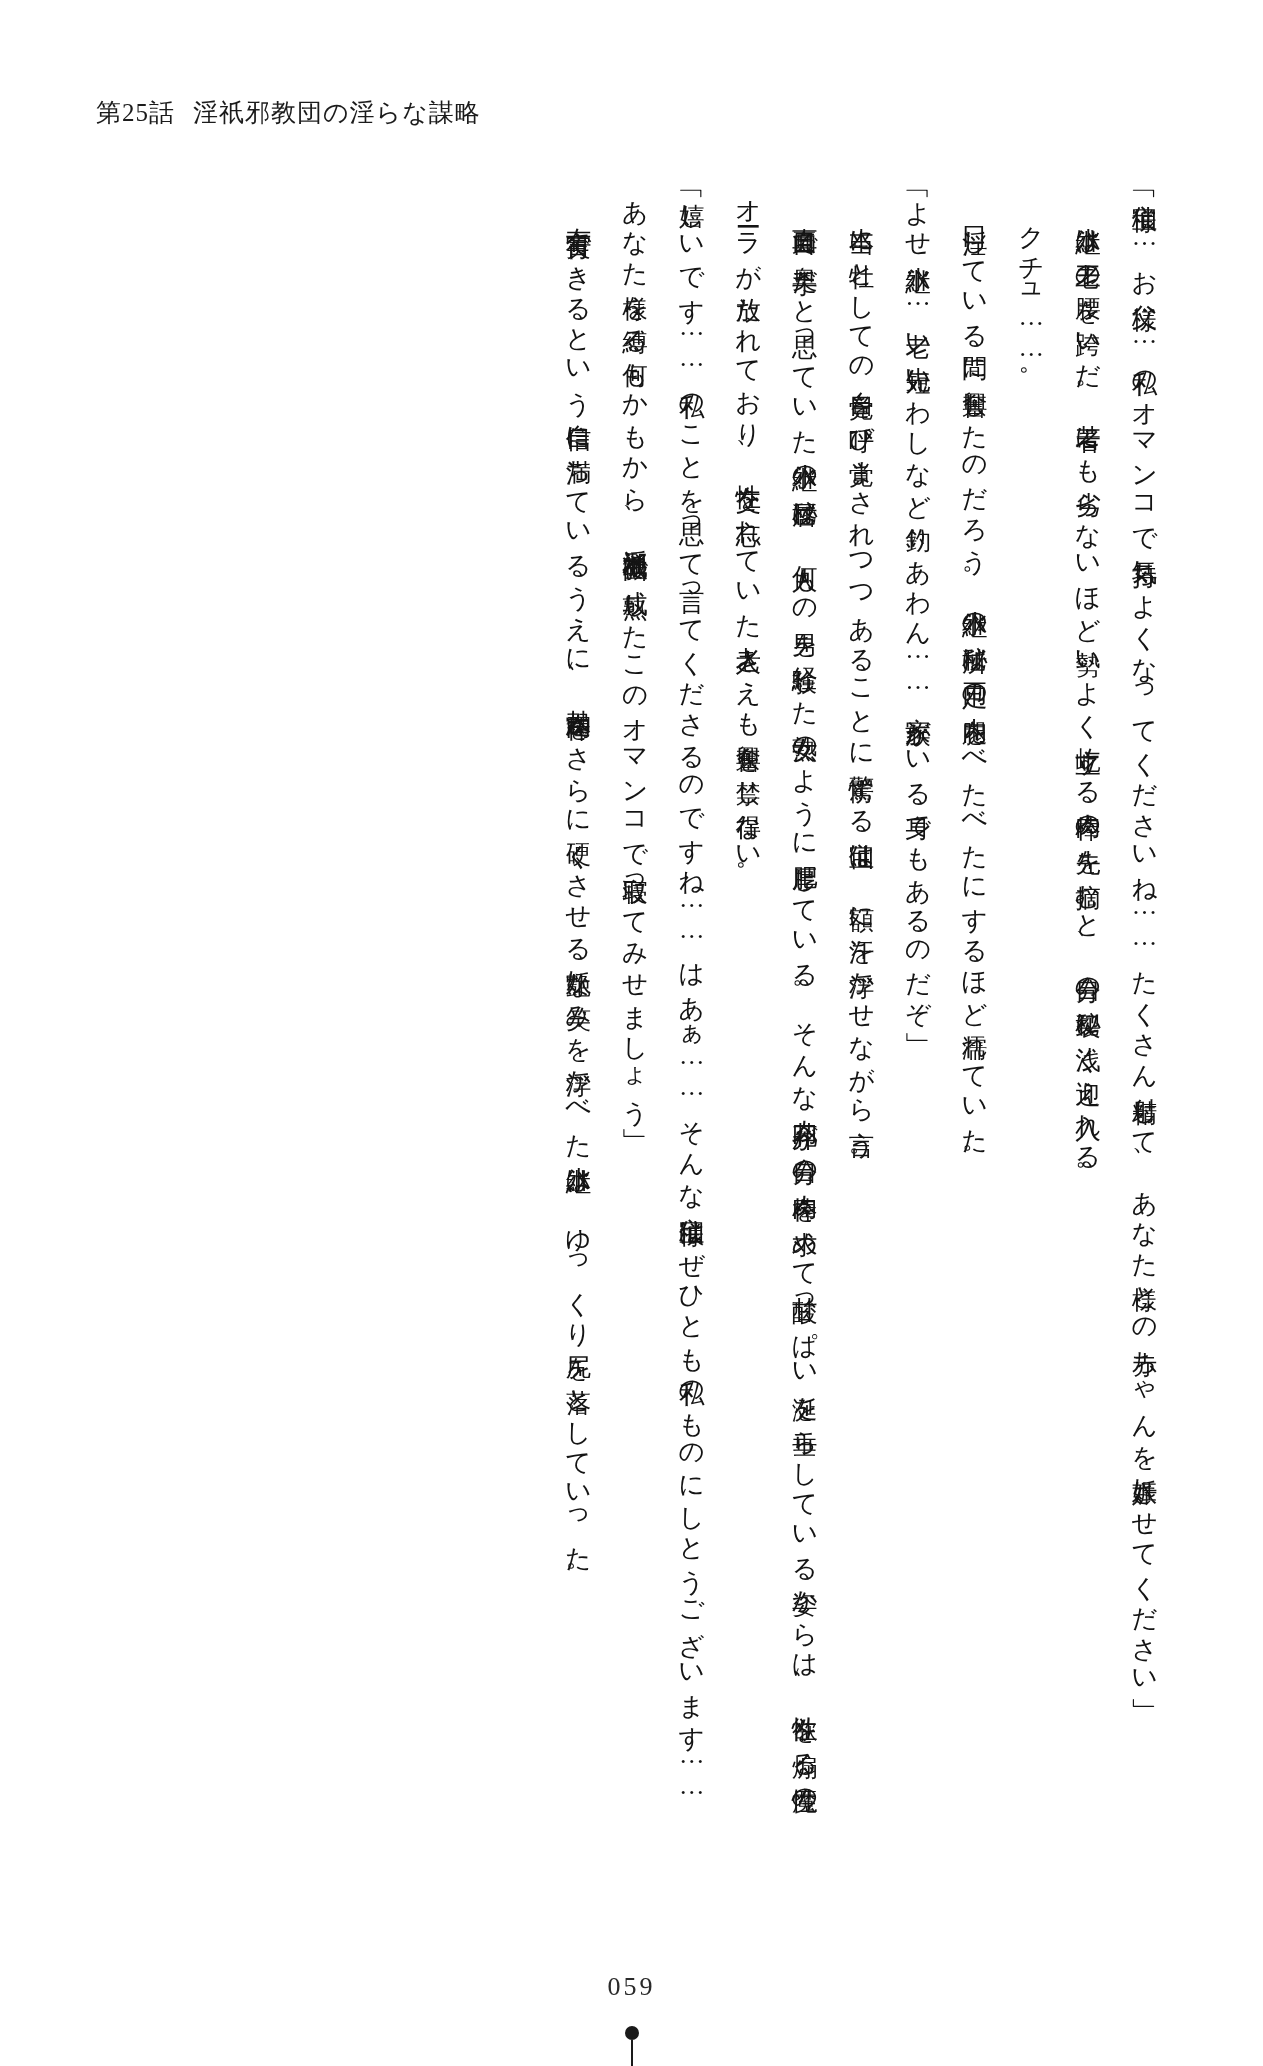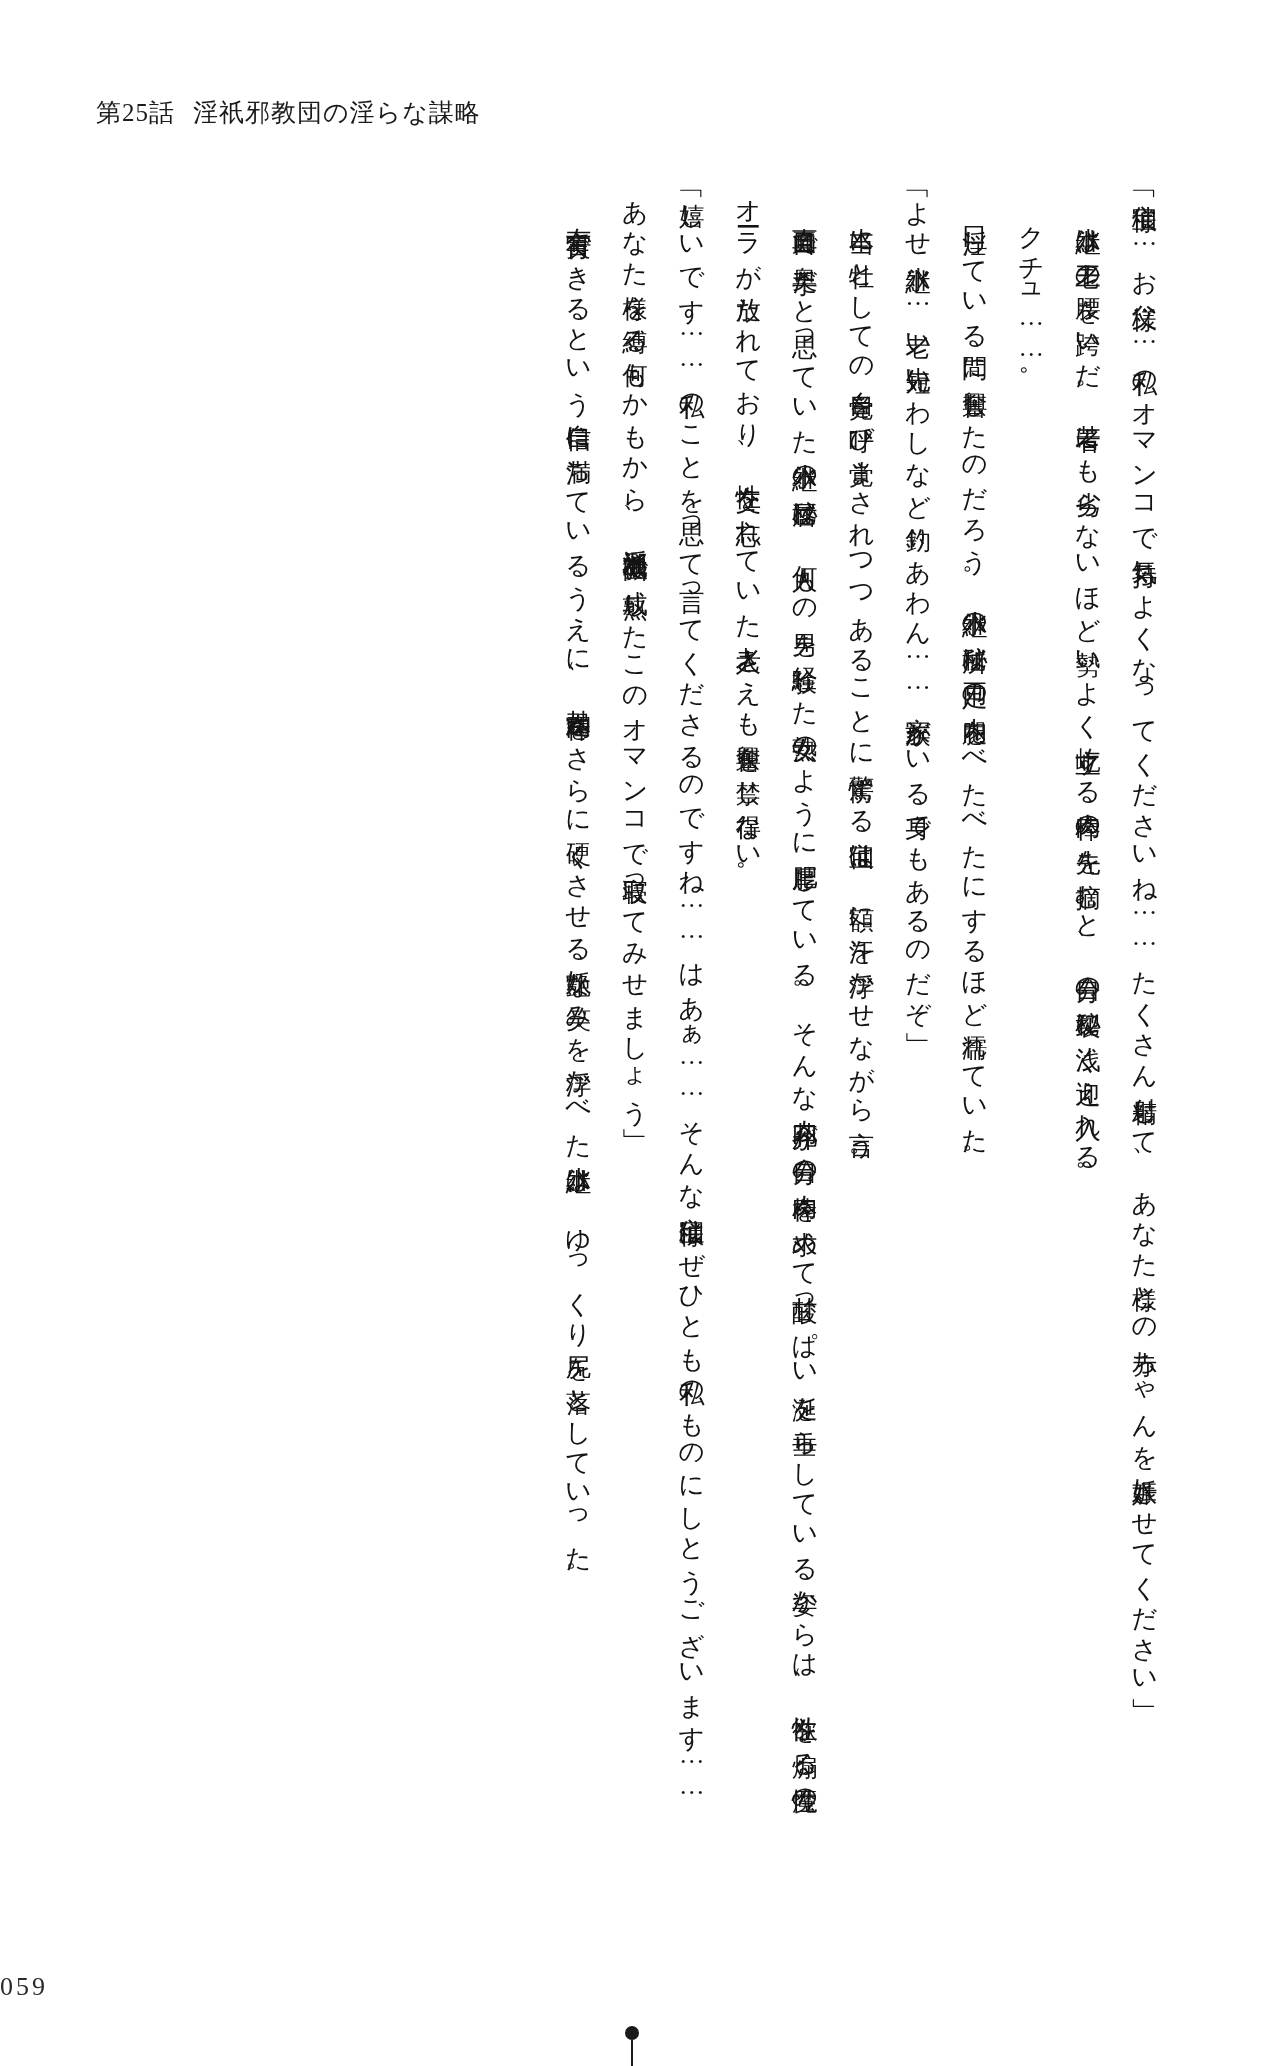--- a/index.html
+++ b/index.html
@@ -74,21 +74,21 @@
   .vtext p.ind {
     text-indent: 1em;
   }
 
   
   .folio {
     position: absolute;
     left: 0;
     right: 0;
     bottom: 64px;
-    text-align: left;
+    text-align: center;
     font-size: 26px;
     letter-spacing: 3px;
     color: #2a2a2a;
     font-family: "Liberation Serif", "DejaVu Serif", serif;
   }
   .folio-mark {
     position: absolute;
     left: 50%;
     bottom: 26px;
     transform: translateX(-50%);

